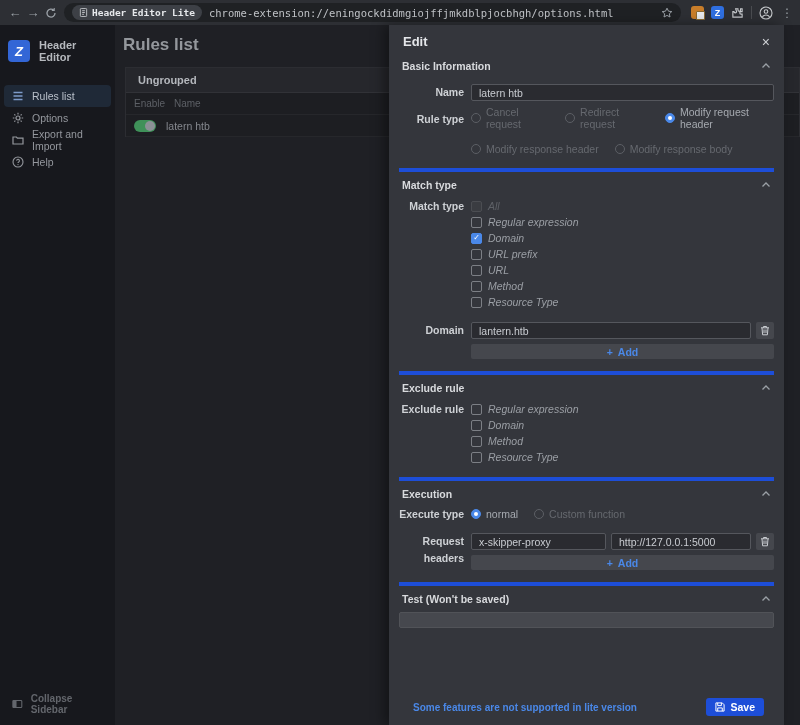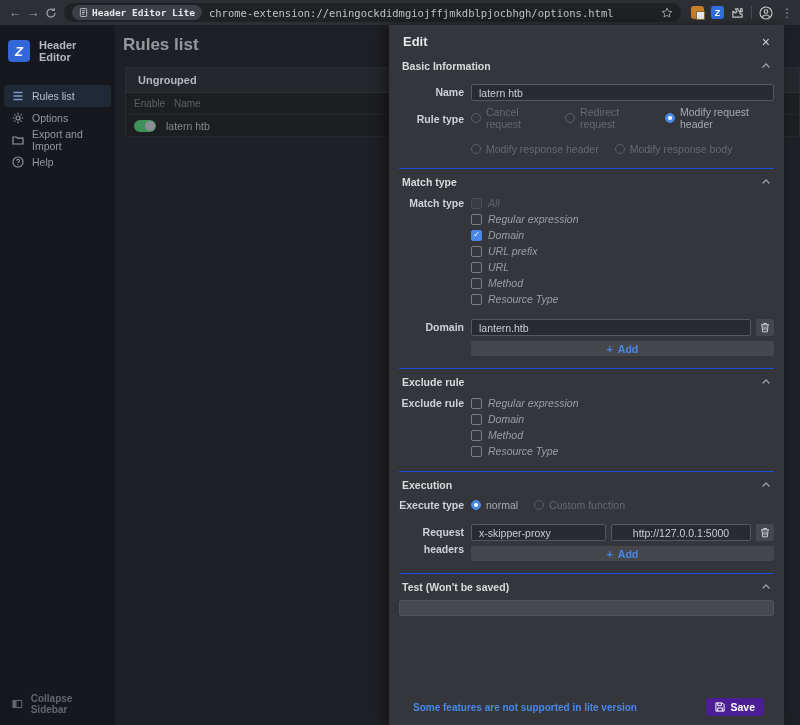--- a/index.html
+++ b/index.html
@@ -61,21 +61,21 @@
 
   
   .drawer { position:absolute; top:0; right:16px; width:395px; height:700px; background:#34363c;
     box-shadow:-5px 0 12px rgba(0,0,0,.4); display:flex; flex-direction:column; font-size:10.5px; }
   .drawer-header { display:flex; align-items:center; justify-content:space-between;
     padding:9px 14px 4px 14px; }
   .drawer-title { font-size:13px; font-weight:bold; color:#e4e6e9; }
   .close-x { color:#cfd2d6; font-size:14px; line-height:1; cursor:default; }
   .drawer-body { flex:1; padding:0 10px; overflow:hidden; display:flex; flex-direction:column; }
   .section { padding-bottom:12px; }
-  .section + .section { border-top:1px solid #1d4ed8; }
+  .section + .section { border-top:4px solid #1d4ed8; }
   .section-header { height:26px; display:flex; align-items:center; justify-content:space-between;
     padding:0 3px; font-weight:bold; color:#d8dadd; }
   .form-row { display:flex; align-items:flex-start; }
   .form-label { width:65px; flex:none; text-align:right; font-weight:bold; color:#ced1d5;
     margin-right:7px; line-height:17px; }
   .form-content { flex:1; min-width:0; }
   .text-input { height:17px; width:100%; background:#2a2b30; border:1px solid #55575d;
     border-radius:2px; color:#c9ccd1; font:10.5px "Liberation Sans", sans-serif; padding:0 7px; }
   .test-input { height:16px; width:100%; background:#46484e; border:1px solid #515358;
     border-radius:2px; color:#c9ccd1; font:10.5px "Liberation Sans", sans-serif; padding:0 7px; }
@@ -101,21 +101,21 @@
 
   .inline-inputs { display:flex; align-items:center; }
   .add-btn { margin-top:5px; height:15px; background:#45474d; border-radius:2px; display:flex;
     align-items:center; justify-content:center; gap:5px; color:#4a88e8; font-weight:bold; cursor:default; }
   .trash-btn { width:18px; height:17px; margin-left:5px; background:#45474d; border-radius:2px;
     display:grid; place-items:center; flex:none; cursor:default; }
 
   .drawer-footer { margin-top:auto; display:flex; align-items:center; justify-content:space-between;
     padding:8px 10px 9px 14px; }
   .footer-note { color:#4a88e8; font-size:10px; font-weight:bold; }
-  .save-btn { background:#4c1d95; color:#fff; height:18px; padding:0 9px; border-radius:3px;
+  .save-btn { background:#1d4ed8; color:#fff; height:18px; padding:0 9px; border-radius:3px;
     display:flex; align-items:center; gap:5px; font-size:10.5px; font-weight:bold; cursor:default; }
 
   .mt12 { margin-top:12px; } .mt10 { margin-top:10px; } .mt5 { margin-top:5px; }
 </style>
 </head>
 <body>
 
 <div class="toolbar">
   <div class="nav-btn">←</div>
   <div class="nav-btn">→</div>
@@ -378,21 +378,21 @@
                 <span class="radio-text">Custom function</span>
               </span>
             </div>
           </div>
         </div>
         <div class="form-row mt12">
           <span class="form-label">Request headers</span>
           <div class="form-content">
             <div class="inline-inputs">
               <input class="text-input" style="width: 135px; flex: 0 0 auto; margin-right: 5px;" value="x-skipper-proxy">
-              <input class="text-input" style="flex: 1 1 0%; text-align: center;" value="http://127.0.0.1:5000">
+              <input class="text-input" style="flex: 1 1 0%;" value="http://127.0.0.1:5000">
               <span class="trash-btn">
                 <svg width="10" height="11" viewBox="0 0 10 11" fill="none" stroke="#c9ccd1" stroke-width="1">
                   <path d="M1 2.8h8M3.5 2.8V1.5h3v1.3M2 2.8l.6 7h4.8l.6-7M4 4.5v3.6M6 4.5v3.6"></path>
                 </svg>
               </span>
             </div>
             <div class="add-btn">
               <span>+</span>
               <span>Add</span>
             </div>

